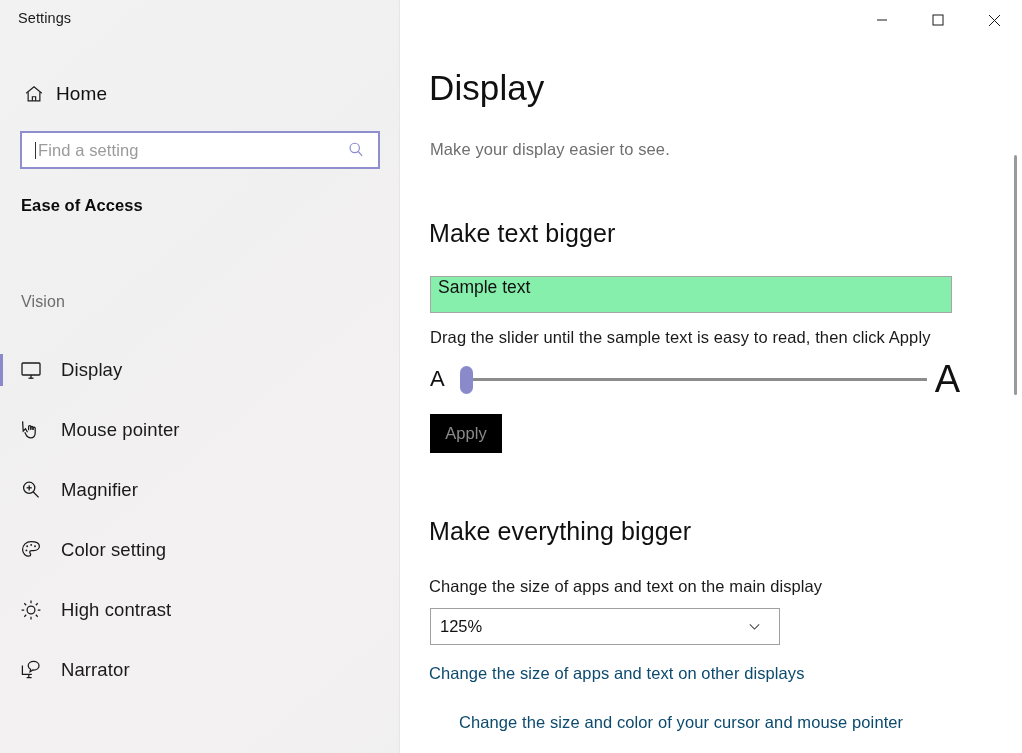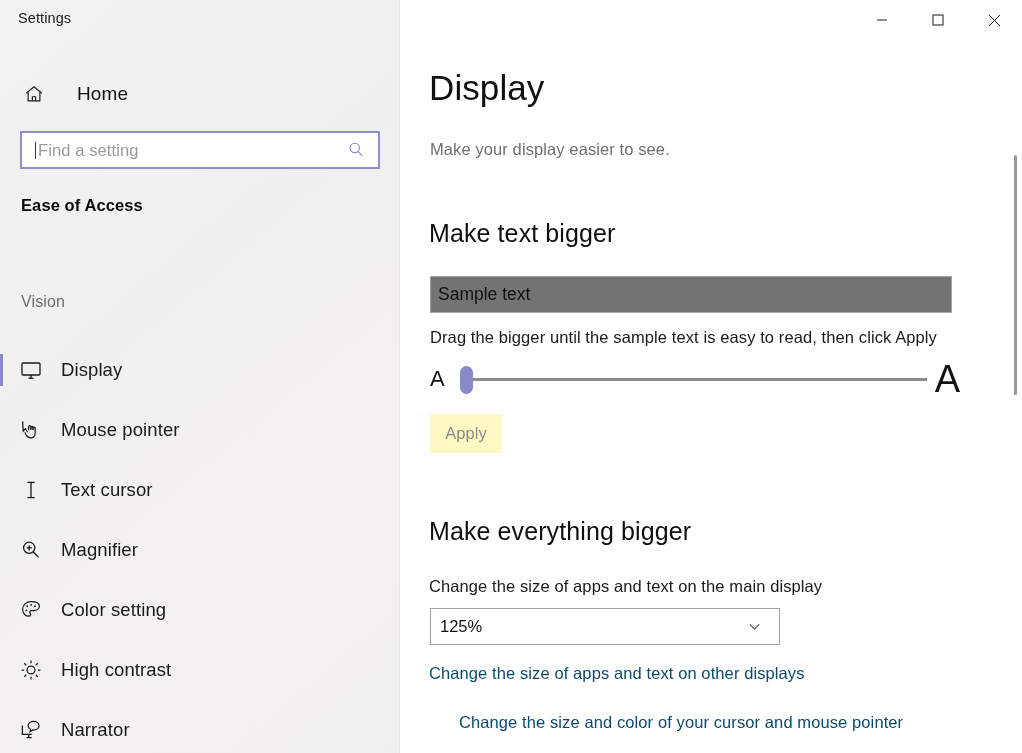--- a/index.html
+++ b/index.html
@@ -21,21 +21,21 @@
     flex: 0 0 400px;
     padding-left: 14px;
   }
   .win-title {
     position: absolute; left: 18px; top: 10px;
     font-size: 14.5px; color: #1a1a1a; letter-spacing: .1px;
   }
   .home-row {
     position: absolute; left: 10px; top: 74px;
     width: 380px; height: 40px;
-    display: flex; align-items: center; gap: 30px;
+    display: flex; align-items: center; gap: 9px;
     padding-left: 11px; cursor: default;
   }
   .home-row .label { font-size: 19px; color: #111; letter-spacing: .1px; }
 
   .searchbox {
     position: absolute; left: 20px; top: 131px;
     width: 360px; height: 38px;
     background: #ffffff;
     border: 2px solid #8f8fd0;
     display: flex; align-items: center;
@@ -104,22 +104,22 @@
   .h2 {
     position: absolute; left: 29px;
     font-size: 25px; color: #101010; letter-spacing: .1px;
   }
   #h2-text   { top: 219px; }
   #h2-every  { top: 517px; }
 
   .sampletext {
     position: absolute; left: 30px; top: 276px;
     width: 522px; height: 37px;
-    border: 1px solid #a6a6a6; background: #737373;
-    display: flex; align-items: center; padding-left: 7px;
+    border: 1px solid #a6a6a6; background: #86efac;
+    display: flex; align-items: flex-start; padding-left: 7px;
     font-size: 17.5px; color: #111;
   }
   .hint {
     position: absolute; left: 30px; top: 328px;
     font-size: 16.5px; color: #1a1a1a; letter-spacing: .1px;
   }
 
   .sliderrow {
     position: absolute; left: 30px; top: 356px;
     width: 530px; height: 46px;
@@ -136,21 +136,21 @@
   }
   .thumb {
     position: absolute; left: 8px; top: 8px;
     width: 13px; height: 28px; border-radius: 7px;
     background: #8a8acb; cursor: pointer;
   }
 
   .applybtn {
     position: absolute; left: 30px; top: 414px;
     width: 72px; height: 39px;
-    background: #fef9c3; border: none;
+    background: #000000; border: none;
     color: #8a8a8a; font-size: 16.5px;
     font-family: "Liberation Sans", sans-serif;
     cursor: default;
   }
 
   .fieldlabel {
     position: absolute; left: 29px; top: 577px;
     font-size: 16.5px; color: #1a1a1a; letter-spacing: .1px;
   }
   .combo {
@@ -227,30 +227,20 @@
           <svg width="24" height="24" viewBox="0 0 24 24" fill="none" stroke="#1a1a1a" stroke-width="1.25">
             <path d="M3.6 3.4 4.2 13l2.3-2.3 2 3.6"></path>
             <path d="M9.6 12.2V8.6a1.1 1.1 0 0 1 2.2 0v3.2"></path>
             <path d="M11.8 11.6V9.4a1.1 1.1 0 0 1 2.2 0v2.6"></path>
             <path d="M14 11.8v-1.6a1.1 1.1 0 0 1 2.2 0v4.2c0 3-1.7 5.4-4.6 5.4-2.4 0-3.6-1.2-4.4-2.8l-1.4-2.8"></path>
           </svg>
         </span>
         <span class="nlabel">Mouse pointer</span>
       </div>
 
-      <div class="navitem">
-        <span class="nicon">
-          <svg width="24" height="24" viewBox="0 0 24 24" fill="none" stroke="#1a1a1a" stroke-width="1.3">
-            <path d="M12 4.4v15.2"></path>
-            <path d="M8.4 4.4h7.2"></path>
-            <path d="M8.4 19.6h7.2"></path>
-          </svg>
-        </span>
-        <span class="nlabel">Text cursor</span>
-      </div>
 
       <div class="navitem">
         <span class="nicon">
           <svg width="24" height="24" viewBox="0 0 24 24" fill="none" stroke="#1a1a1a" stroke-width="1.3">
             <circle cx="10.2" cy="9.8" r="5.6"></circle>
             <path d="M14.3 14 19.6 19.4"></path>
             <path d="M10.2 7.2v5.2"></path>
             <path d="M7.6 9.8h5.2"></path>
           </svg>
         </span>
@@ -317,21 +307,21 @@
 
     <div class="page-title">Display</div>
     <div class="page-sub">Make your display easier to see.</div>
 
     <div class="h2" id="h2-text">Make text bigger</div>
 
     <div class="sampletext">
       <span>Sample text</span>
     </div>
 
-    <div class="hint">Drag the bigger until the sample text is easy to read, then click Apply</div>
+    <div class="hint">Drag the slider until the sample text is easy to read, then click Apply</div>
 
     <div class="sliderrow">
       <span class="a-small">A</span>
       <span class="track-wrap">
         <span class="track"></span>
         <span class="thumb"></span>
       </span>
       <span class="a-big">A</span>
     </div>
 

